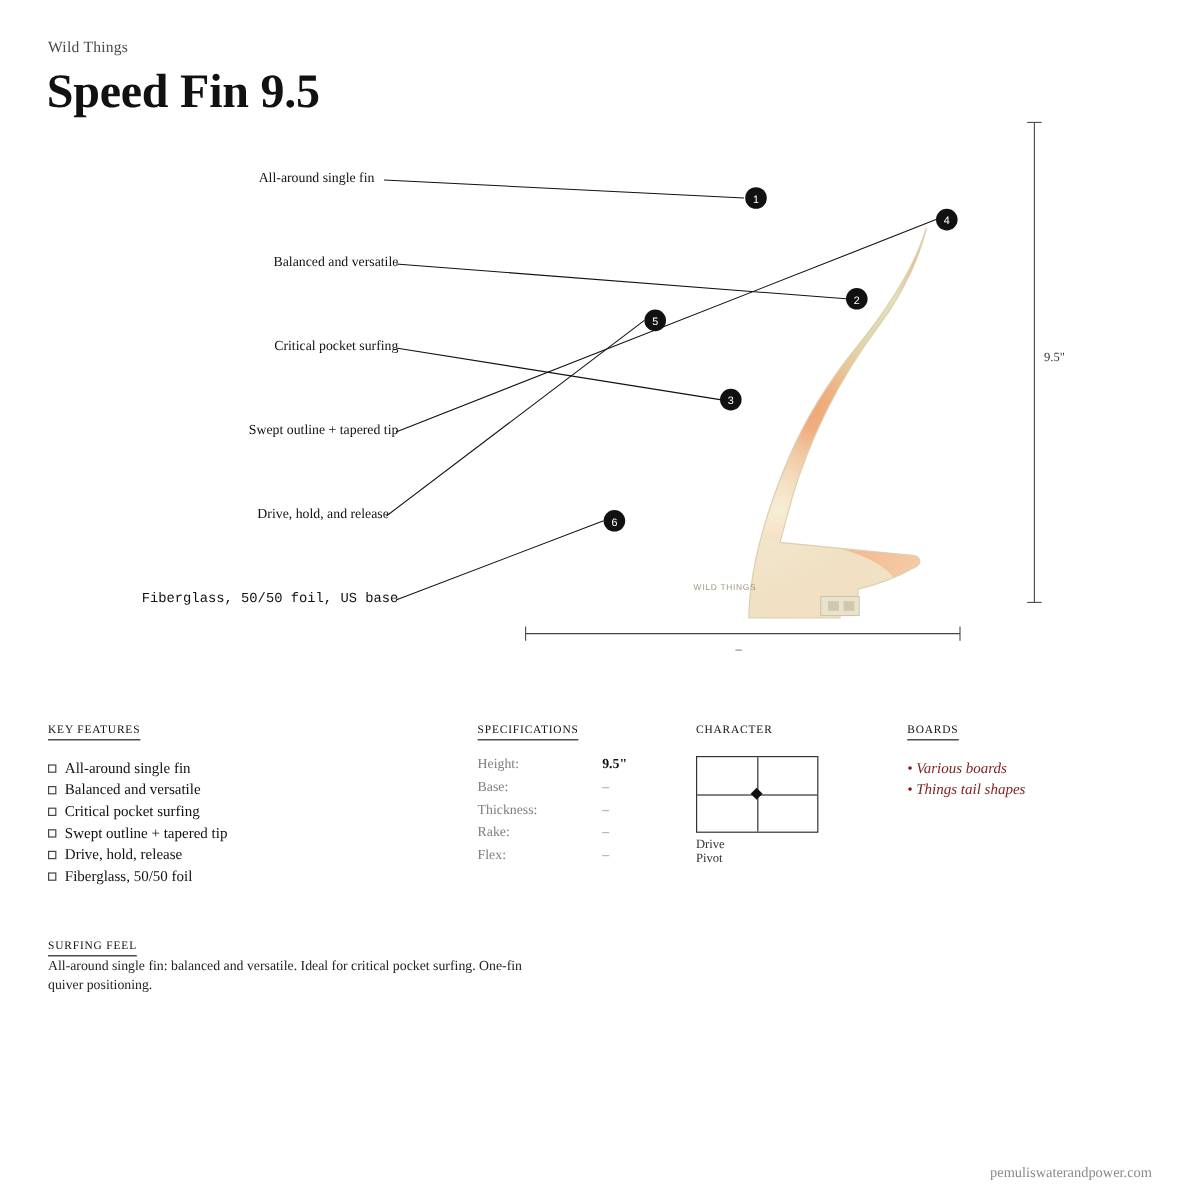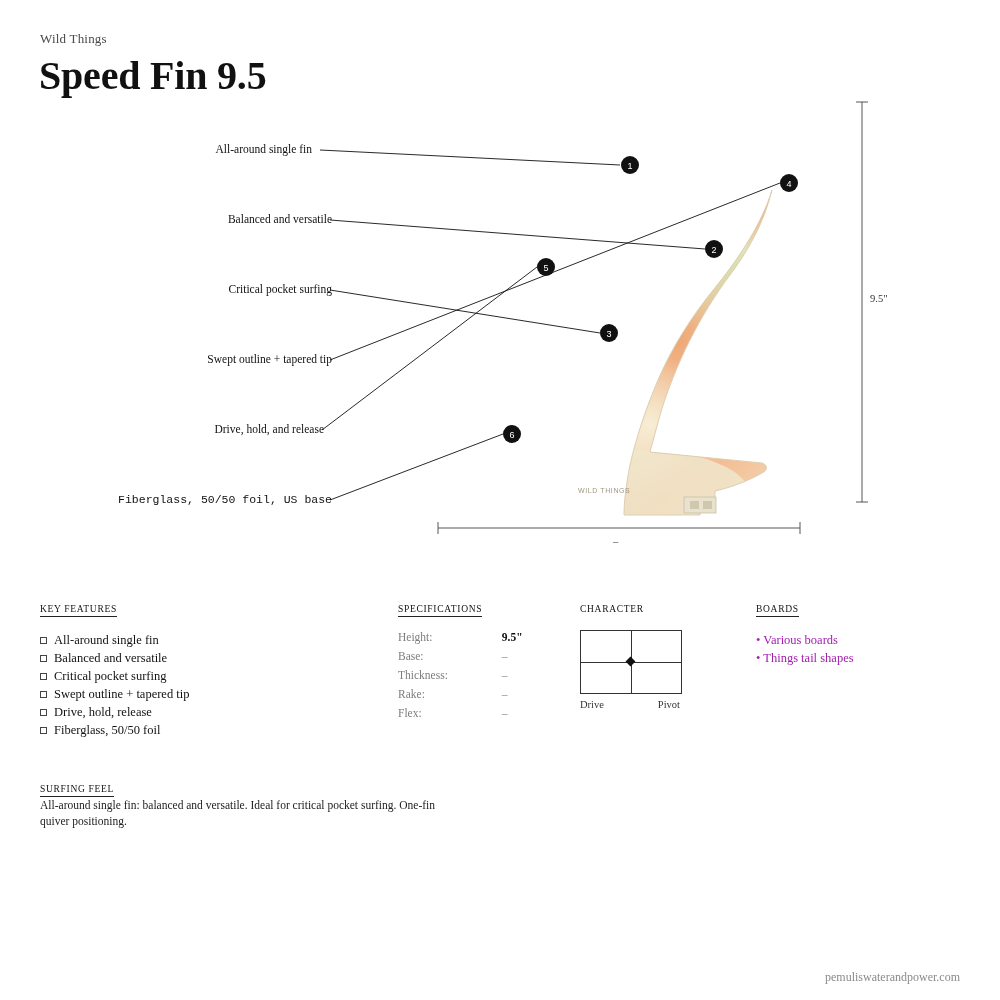--- a/index.html
+++ b/index.html
@@ -175,31 +175,33 @@
     background: #111;
     transform: rotate(45deg);
   }
   .char-axis {
     margin-top: 5px;
     width: 100px;
     display: flex;
     justify-content: space-between;
     font-size: 10.5px;
     color: #333;
+    flex-direction: column;
   }
 
   .boards-list {
     margin: 14px 0 0 0;
     padding: 0;
     list-style: none;
   }
   .boards-list li {
     font-size: 12.5px;
     line-height: 18px;
-    color: #a21caf;
+    color: #7f1d1d;
+    font-style: italic;
   }
 
   .feel-body {
     margin-top: 0;
     font-size: 11.5px;
     line-height: 16px;
     color: #222;
     width: 400px;
   }
 

